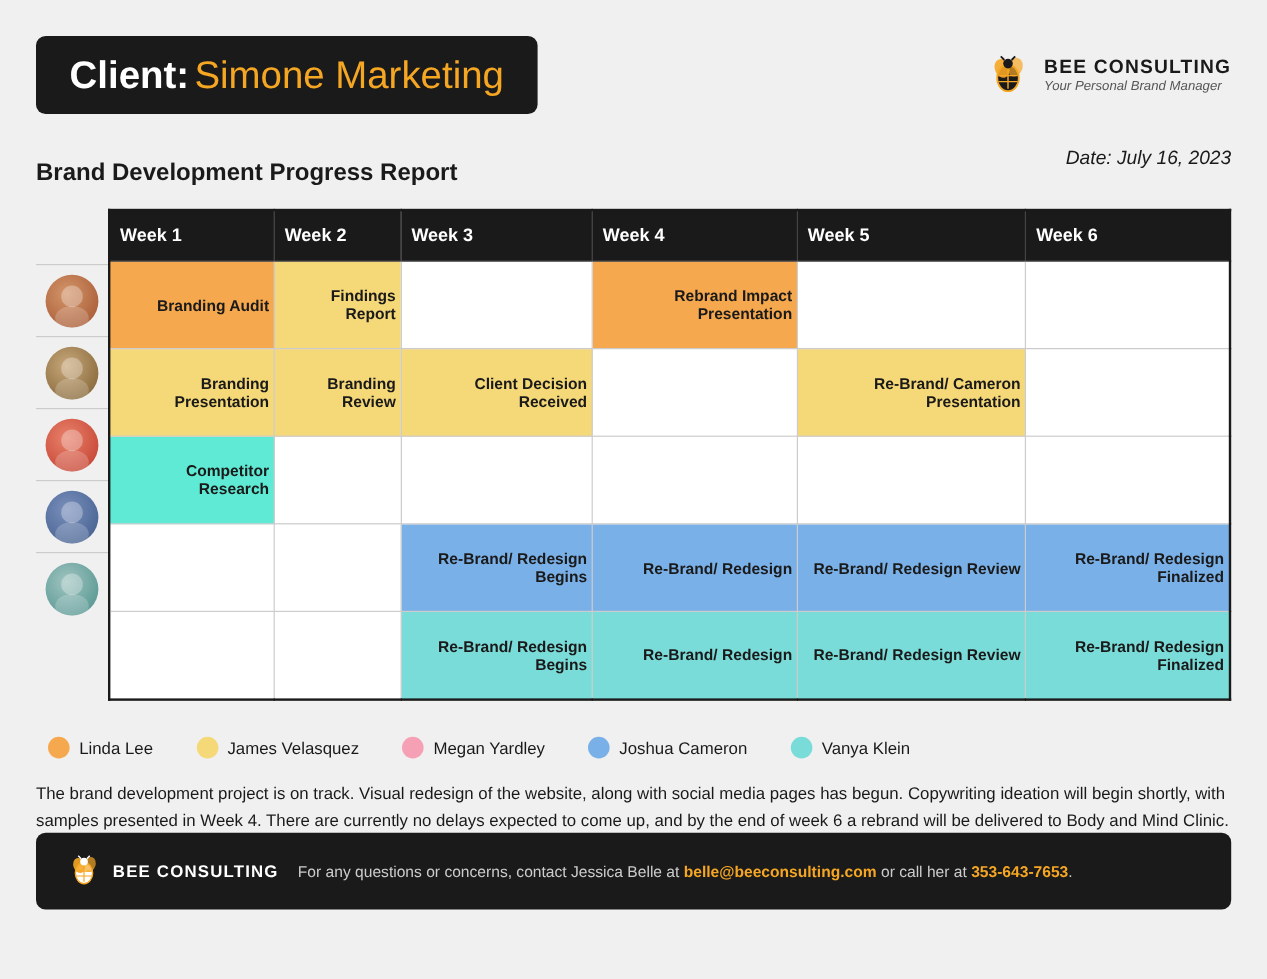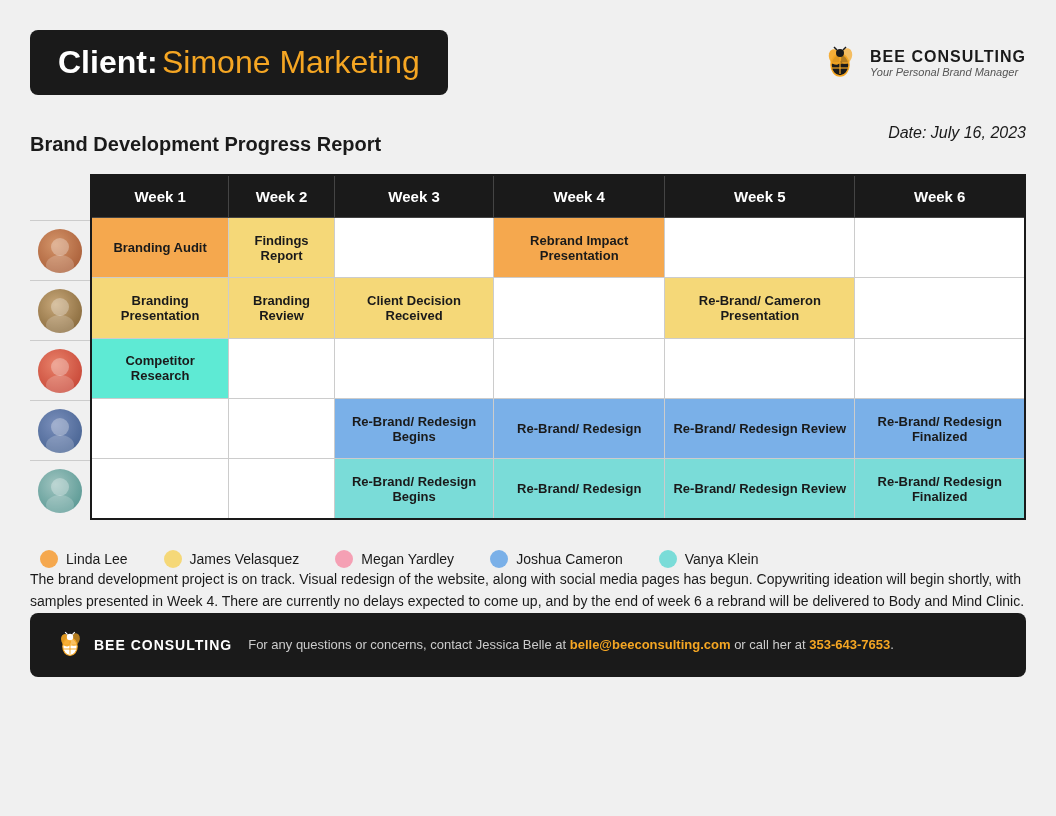--- a/index.html
+++ b/index.html
@@ -123,42 +123,43 @@
       border-collapse: collapse;
       flex: 1;
       border: 2px solid #1a1a1a;
     }
     .gantt-table th {
       background: #1a1a1a;
       color: #fff;
       font-size: 15px;
       font-weight: 700;
       padding: 12px 8px;
-      text-align: center;
+      text-align: left;
       border: 1px solid #444;
     }
     .gantt-table td {
       border: 1px solid #ccc;
-      text-align: center;
+      text-align: right;
       padding: 6px 4px;
       font-size: 13px;
-      height: 60px;
+      height: 73px;
       vertical-align: middle;
     }
     .cell-orange { background: #f5a84e; color: #1a1a1a; font-weight: 600; }
     .cell-yellow { background: #f5d878; color: #1a1a1a; font-weight: 600; margin-left: 40px; }
     .cell-pink   { background: #5eead4; color: #1a1a1a; font-weight: 600; }
     .cell-blue   { background: #7ab0e8; color: #1a1a1a; font-weight: 600; }
     .cell-teal   { background: #7adcd8; color: #1a1a1a; font-weight: 600; }
     .cell-empty  { background: #fff; }
 
     
     .legend {
       display: flex;
       gap: 36px;
+      margin-bottom: 18px;
       padding-left: 10px;
       align-items: flex-end;
       flex-wrap: wrap;
     }
     .legend-item {
       display: flex;
       align-items: center;
       gap: 8px;
       font-size: 14px;
       color: #1a1a1a;

